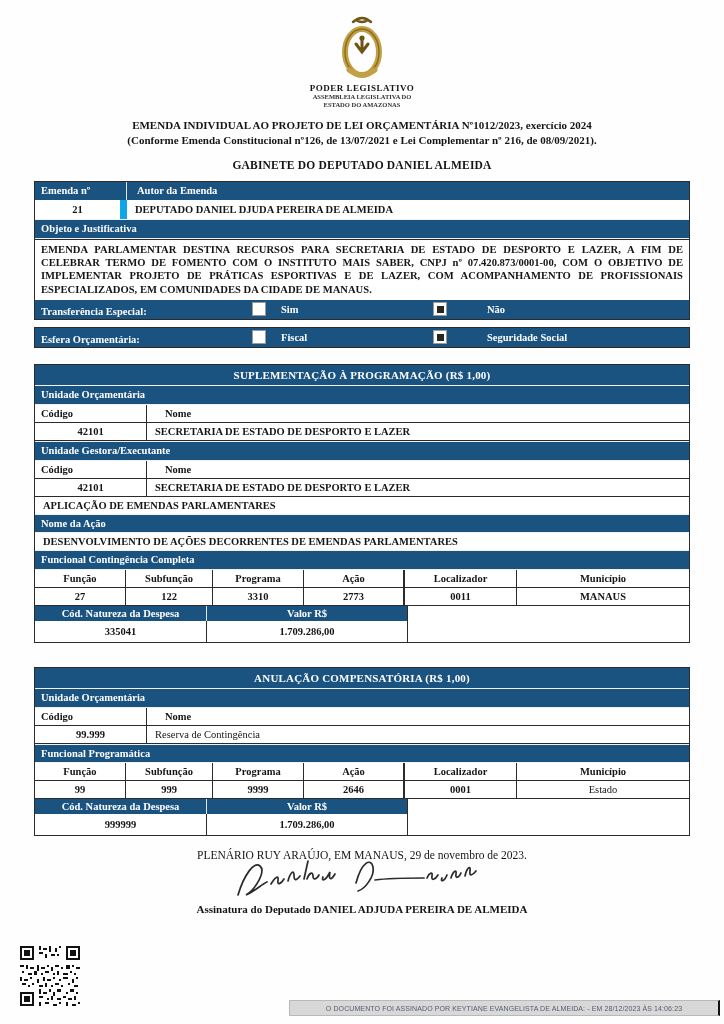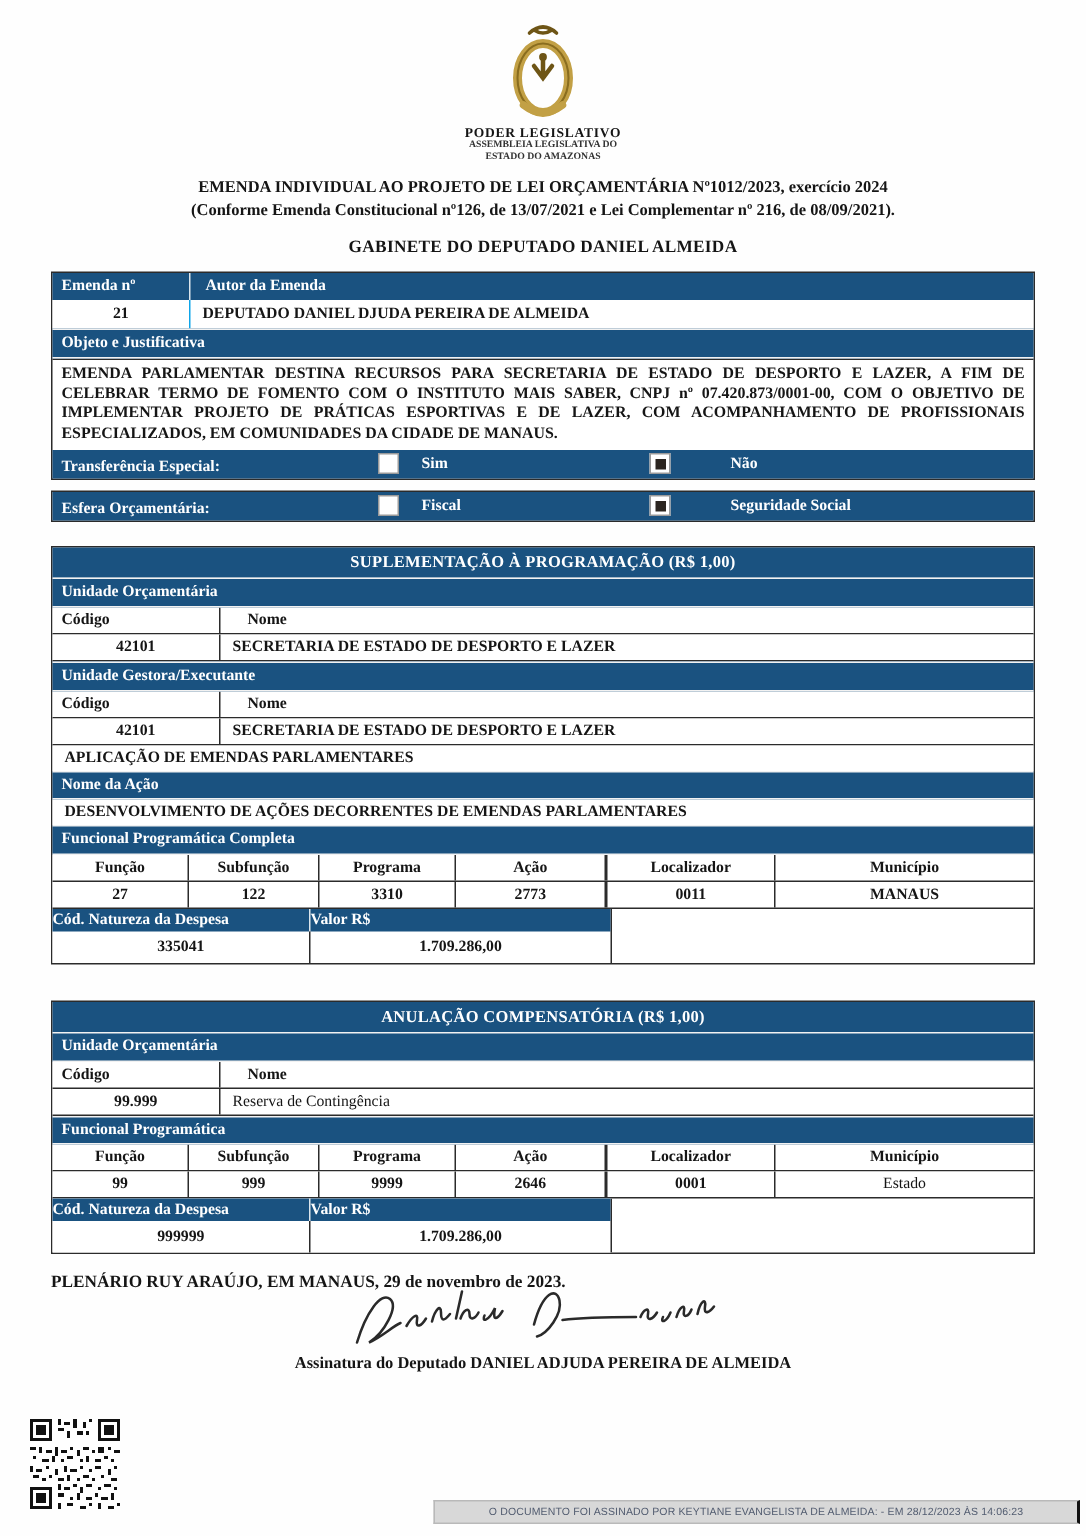--- a/index.html
+++ b/index.html
@@ -17,21 +17,21 @@
   .bar{background:var(--header-blue,#1a5280);color:#fff;font-weight:bold;font-size:10.5px;
        padding:2px 6px;line-height:1.3;position:relative;}
   .bar.hairline{border-top:1px solid #f2f2f2;border-bottom:1px solid #f2f2f2;}
   .bar.center{text-align:center;font-size:11px;padding:3px 6px;letter-spacing:.2px;}
   .split-bar{display:flex;padding:0;}
   .split-bar .sc1{width:92px;padding:2px 6px;box-sizing:border-box;border-right:1px solid rgba(255,255,255,.85);}
   .split-bar .sc2{flex:1;padding:2px 10px;}
   
   .emenda{margin-top:10px;}
   .vrow{display:flex;font-size:10.5px;font-weight:bold;background:#fff;}
-  .vrow .vc1{width:92px;text-align:center;border-right:1px solid #0ea5e9;padding:4px 0;box-sizing:border-box;}
+  .vrow .vc1{width:92px;text-align:center;border-right:7px solid #0ea5e9;padding:4px 0;box-sizing:border-box;}
   .vrow .vc2{flex:1;padding:4px 8px;}
   .objeto-text{padding:3px 6px 4px;font-size:10.6px;font-weight:bold;text-align:justify;
                line-height:1.26;border-top:1px solid #2b2b2b;}
   .check-bar{height:19px;padding:0;}
   .cb-label{position:absolute;left:6px;top:5px;}
   .checkbox{position:absolute;top:2px;width:14px;height:14px;background:#fff;border:1px solid #9a9a9a;box-sizing:border-box;}
   .checkbox.checked::after{content:"";position:absolute;left:2.5px;top:2.5px;right:2.5px;bottom:2.5px;background:#2b2520;}
   .cb-a{left:217px;} .cb-a-lab{position:absolute;left:246px;top:2.5px;}
   .cb-b{left:398px;} .cb-b-lab{position:absolute;left:452px;top:2.5px;}
   .obs{margin:8px 34px 0;font-size:10.5px;font-weight:bold;font-style:italic;}
@@ -49,28 +49,28 @@
   .cnrow.val .k{text-align:center;font-weight:600;}
   .cnrow.val .n{font-weight:600;}
   .frow{display:flex;font-size:10.5px;text-align:center;background:#fff;}
   .frow.fhead{font-weight:bold;border-bottom:1px solid #2b2b2b;padding:0;}
   .frow.fval{font-weight:600;border-bottom:1px solid #2b2b2b;}
   .frow span{padding:3px 2px;box-sizing:border-box;border-right:1px solid #2b2b2b;text-align:center;}
   .f1{width:91px;} .f2{width:87px;} .f3{width:91px;} .f4{width:101px;border-right-width:2.5px!important;}
   .f5{width:112px;} .f6{flex:1;border-right:none!important;}
   .natwrap{width:372px;border-right:1px solid #2b2b2b;background:#fff;}
   .nathead{display:flex;background:var(--header-blue,#1a5280);color:#fff;font-weight:bold;
-           font-size:10.5px;}
+           font-size:10.5px;text-align:center;}
   .nathead .na{width:172px;padding:2px 0;border-right:1px solid rgba(255,255,255,.85);box-sizing:border-box;}
   .nathead .nb{flex:1;padding:2px 0;}
   .natval{display:flex;font-size:10.5px;font-weight:600;text-align:center;}
   .natval .na{width:172px;padding:5px 0;border-right:1px solid #2b2b2b;box-sizing:border-box;}
   .natval .nb{flex:1;padding:5px 0;}
   
-  .plenario{margin:13px 34px 0;font-weight:bold;font-size:11.5px;}
+  .plenario{margin:13px 34px 0;font-weight:normal;font-size:11.5px;text-align:center;}
   .sigwrap{height:40px;position:relative;}
   .sig{position:absolute;left:228px;top:-10px;}
   .assin{text-align:center;font-weight:bold;font-size:11px;margin-top:2px;}
   .qr{position:absolute;left:20px;top:946px;}
   .signed-bar{position:absolute;left:289px;top:1000px;width:431px;height:16px;box-sizing:border-box;
       background:var(--footer-bar-bg,#d8d8d8);border:1px solid #b9b9b9;border-right:2.5px solid #111;
       color:var(--footer-bar-text,#525c70);font-family:"Liberation Sans",sans-serif;font-size:7px;
       display:flex;align-items:center;justify-content:center;letter-spacing:.1px;white-space:nowrap;}
 </style>
 </head>
@@ -151,21 +151,21 @@
       <span class="k">42101</span>
       <span class="n">SECRETARIA DE ESTADO DE DESPORTO E LAZER</span>
     </div>
     <div class="cnrow val last">
       <span class="n">APLICAÇÃO DE EMENDAS PARLAMENTARES</span>
     </div>
     <div class="bar hairline">Nome da Ação</div>
     <div class="cnrow val last">
       <span class="n">DESENVOLVIMENTO DE AÇÕES DECORRENTES DE EMENDAS PARLAMENTARES</span>
     </div>
-    <div class="bar hairline">Funcional Programática Completa</div>
+    <div class="bar hairline">Funcional Contingência Completa</div>
     <div class="frow fhead">
       <span class="f1">Função</span>
       <span class="f2">Subfunção</span>
       <span class="f3">Programa</span>
       <span class="f4">Ação</span>
       <span class="f5">Localizador</span>
       <span class="f6">Município</span>
     </div>
     <div class="frow fval">
       <span class="f1">27</span>

